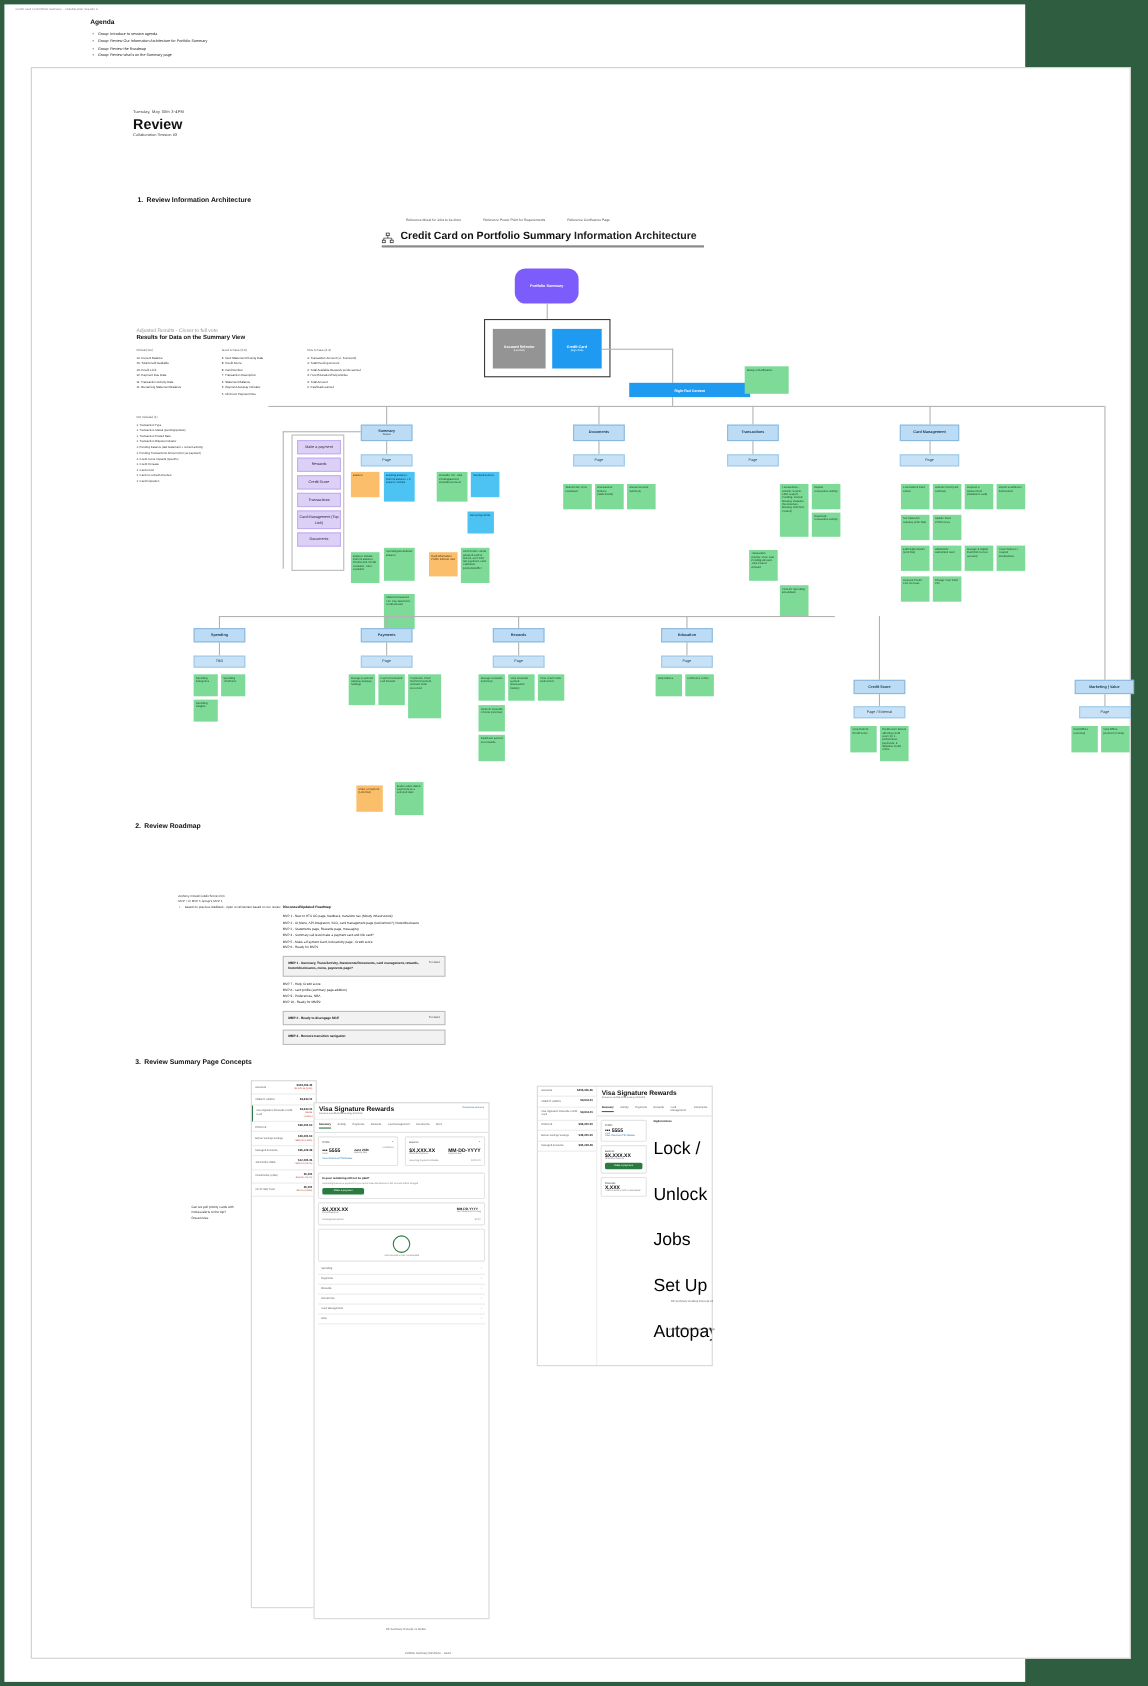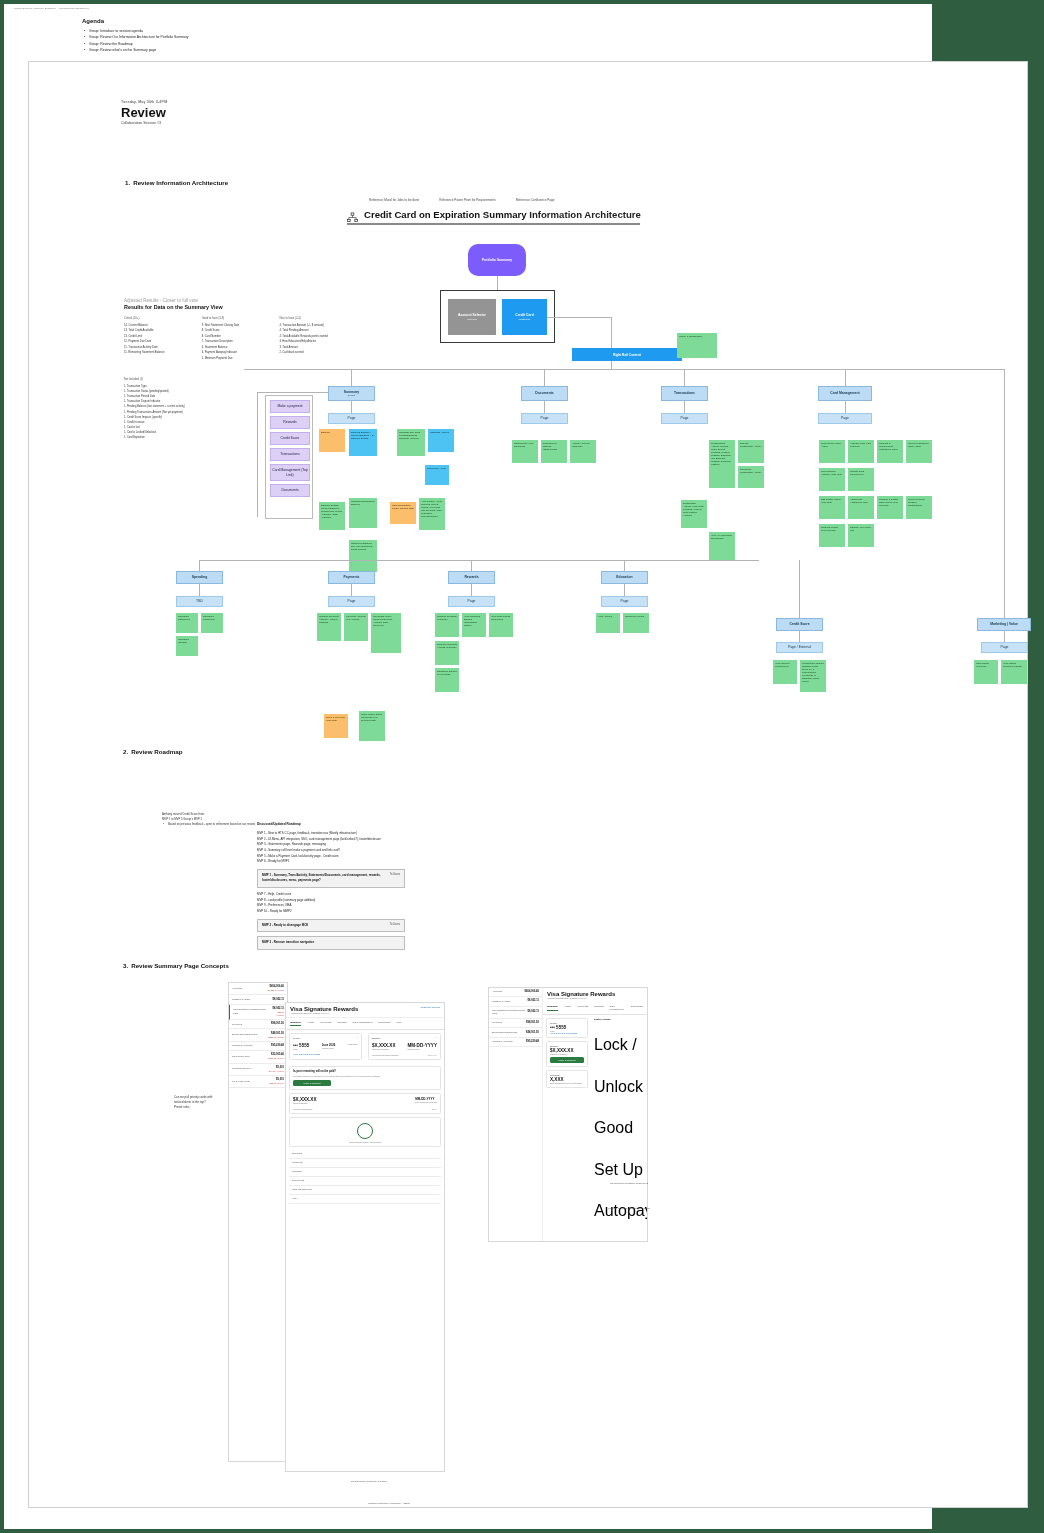--- a/index.html
+++ b/index.html
@@ -150,21 +150,21 @@
     </div>
     <div class="ia-head">
       <span class="icon">
         <svg viewBox="0 0 24 24" width="11" height="11">
             <rect x="9" y="2" width="6" height="5" fill="none" stroke="#333" stroke-width="1.6"></rect>
             <rect x="1" y="16" width="6" height="5" fill="none" stroke="#333" stroke-width="1.6"></rect>
             <rect x="17" y="16" width="6" height="5" fill="none" stroke="#333" stroke-width="1.6"></rect>
             <path d="M12 7v5M4 16v-4h16v4" fill="none" stroke="#333" stroke-width="1.4"></path>
           </svg>
       </span>
-      <span class="txt"><b>Credit Card on Expiration Summary</b><i> Information Architecture</i></span>
+      <span class="txt"><b>Credit Card on Portfolio Summary</b><i> Information Architecture</i></span>
     </div>
     <div class="ia-rule"></div>
 
     <div class="results">
       <div class="r1">Adjusted Results - Closer to full vote</div>
       <div class="r2">Results for Data on the Summary View</div>
     </div>
     <div class="res-cols">
       <div class="res-col">
         <h4>Critical (10+)</h4>
@@ -605,21 +605,21 @@
                 <div class="btn-g" style="width:34px;margin-top:2px;">Make a payment</div>
               </div>
               <div class="card">
                 <div class="t">Rewards</div>
                 <div class="big">X,XXX</div>
                 <div class="sm">Total Rewards Points Accumulated</div>
               </div>
             </div>
             <div style="width:56px;padding:3px;">
               <div style="font-size:2.4px;font-weight:bold;color:#111;margin-bottom:3px;">Digital Actions</div>
-              <div class="sm" style="line-height:2.6;">Lock / Unlock Good</div>
+              <div class="sm" style="line-height:2.6;">Lock / Unlock Jobs</div>
               <div class="sm" style="line-height:2.6;">Set Up Autopay</div>
               <div class="sm" style="line-height:2.6;">Report Lost or Stolen</div>
 
             </div>
           </div>
         </div>
       </div>
     </div>
 
     <div class="foot" style="left:540px;top:1120px;width:120px;">CC Summary Desktop Concept v2</div>

